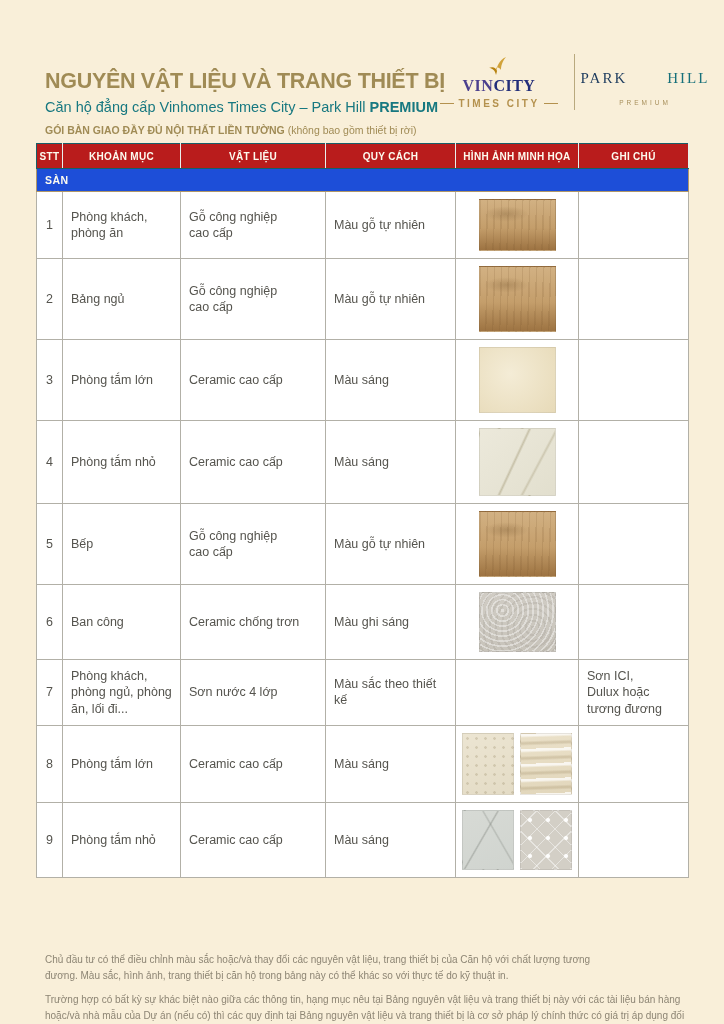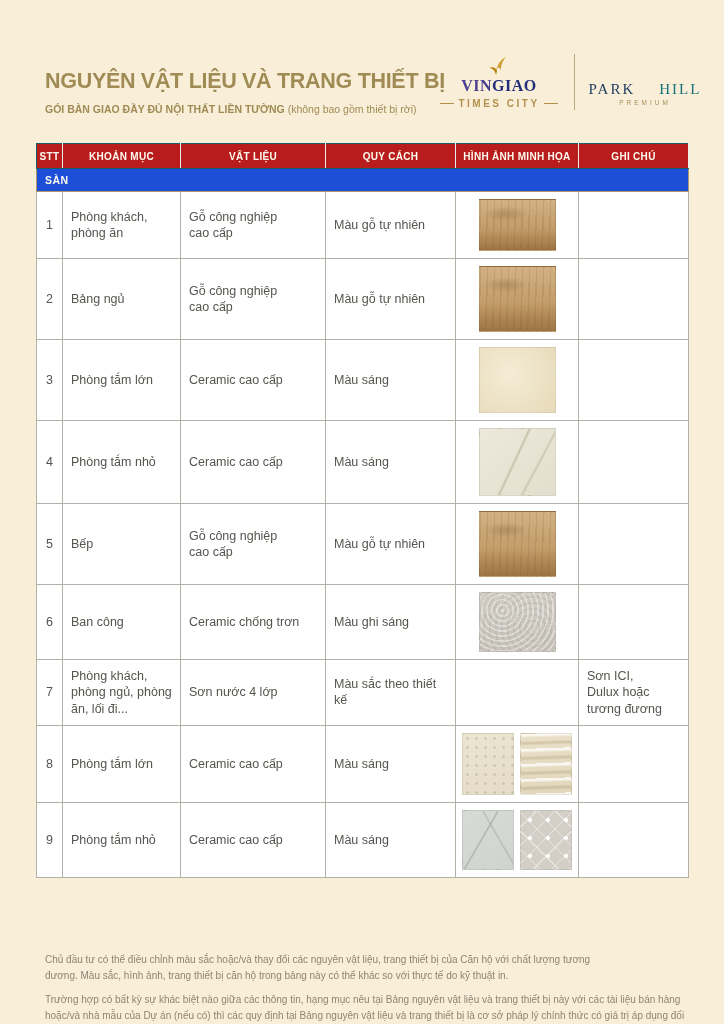--- a/index.html
+++ b/index.html
@@ -28,21 +28,21 @@
   .vinhomes-word { font-family:"Liberation Serif", serif; font-size:16px; font-weight:700; letter-spacing:.5px; white-space:nowrap; }
   .vinhomes-word .vin { color:#4b3f8e; }
   .vinhomes-word .homes { color:#232e7a; }
   .timescity {
     color:#b4914e; font-size:10px; font-weight:700; letter-spacing:2.5px;
     margin-top:3px; display:flex; align-items:center; gap:4px; justify-content:center;
   }
   .timescity::before, .timescity::after { content:""; flex:1; height:1px; background:#b4914e; }
   .logo-divider { width:1px; height:56px; background:#b9a97e; margin:0 14px 0 16px; }
   .logo-parkhill { width:112px; text-align:center; position:relative; }
-  .parkhill-row { display:flex; align-items:flex-end; justify-content:center; gap:12px; }
+  .parkhill-row { display:flex; align-items:center; justify-content:center; gap:20px; }
   .parkhill-word { font-family:"Liberation Serif", serif; font-size:15px; letter-spacing:2px; }
   .parkhill-word.park { color:#1d3b5e; }
   .parkhill-word.hill { color:#17707a; }
   .palm-svg { width:36px; height:48px; margin-top:-8px; }
   .premium-sub { color:#a8905c; font-size:6.5px; letter-spacing:3px; margin-top:1px; }
   
   .spec-table-wrap { position:absolute; left:36px; top:143px; width:652px; }
   table.spec { border-collapse:collapse; table-layout:fixed; width:652px; background:#fff; }
   col.c-stt {width:26px;} col.c-khoanmuc {width:118px;} col.c-vatlieu {width:145px;}
   col.c-quycach {width:130px;} col.c-hinhanh {width:123px;} col.c-ghichu {width:110px;}
@@ -107,34 +107,37 @@
   
   .doc-footer { position:absolute; left:45px; top:952px; width:648px; color:#8d8574; font-size:10px; line-height:1.55; }
   .doc-footer p { margin-bottom:9px; }
   .doc-footer p:first-child { max-width:565px; }
 </style>
 </head>
 <body>
 
 <div class="doc-header">
   <div class="doc-title">NGUYÊN VẬT LIỆU VÀ TRANG THIẾT BỊ</div>
+  <div class="doc-subtitle">
+    <span>Căn hộ đẳng cấp Vinhomes Times City – Park Hill </span><span class="premium">PREMIUM</span>
+  </div>
   <div class="doc-package">
     <span class="bold">GÓI BÀN GIAO ĐẦY ĐỦ NỘI THẤT LIỀN TƯỜNG </span><span>(không bao gồm thiết bị rời)</span>
   </div>
 </div>
 
 <div class="logo-area">
   <div class="logo-vinhomes">
     <div class="logo-bird">
       <svg width="26" height="22" viewBox="0 0 26 22">
         <path d="M10,20 C10,12 13,5 20,2 C16,7 15,11 15,15 C14,13 12,12 10,13 Z" fill="#d1a23a"></path>
         <path d="M10,20 C9,15 6,13 3,13 C7,11 10,13 11,16 Z" fill="#b7820f"></path>
       </svg>
     </div>
-    <div class="vinhomes-word"><span class="vin">VIN</span><span class="homes">GIAO</span></div>
+    <div class="vinhomes-word"><span class="vin">VIN</span><span class="homes">CITY</span></div>
     <div class="timescity">TIMES CITY</div>
   </div>
   <div class="logo-divider"></div>
   <div class="logo-parkhill">
     <div class="parkhill-row">
       <span class="parkhill-word park">PARK</span>
       <svg class="palm-svg" viewBox="0 0 36 48">
         <g stroke="#b7995f" stroke-width="1.4" fill="none">
           <path d="M18,46 L18,10"></path>
           <path d="M17,22 C14,12 8,6 2,5"></path>

